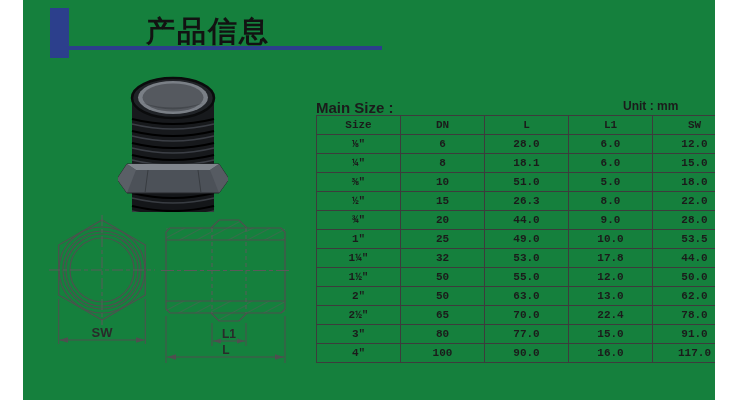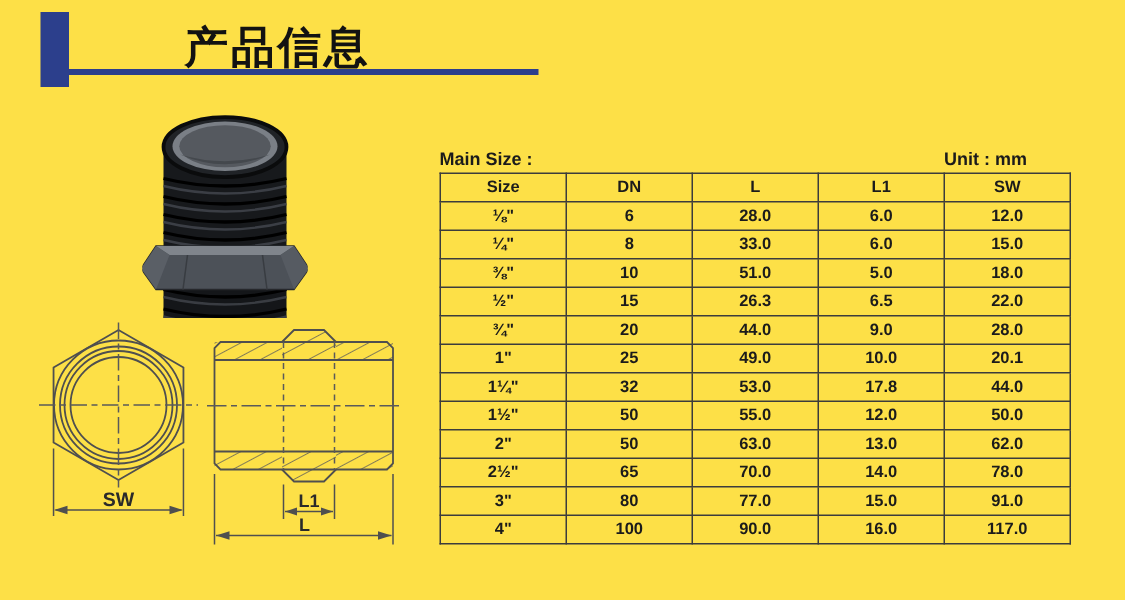--- a/index.html
+++ b/index.html
@@ -1,41 +1,41 @@
 <!DOCTYPE html>
 <html><head>
 <meta charset="utf-8">
 <style>
   html,body{margin:0;padding:0;background:#fff;}
   #stage{
-    position:relative;width:750px;height:400px;background:#fde047;
-    font-family:"Liberation Sans","DejaVu Sans",sans-serif;overflow:hidden;
+    position:relative;width:692px;height:400px;background:#15803d;
+    font-family:"Liberation Sans","DejaVu Sans",sans-serif;overflow:hidden;margin-left:23px;
   }
   
   .accent-bar{position:absolute;left:27px;top:8px;width:19px;height:50px;}
   .page-title{
     position:absolute;left:123px;top:12px;font-size:29px;font-weight:700;
     color:#121212;letter-spacing:2px;white-space:nowrap;
   }
   .title-underline{position:absolute;left:46px;top:46px;width:313px;height:4px;}
   
   .product-photo{position:absolute;left:95px;top:72px;width:110px;height:140px;}
   .front-view{position:absolute;left:18px;top:213px;width:122px;height:142px;}
   .side-view{position:absolute;left:138px;top:213px;width:132px;height:155px;}
   
   .main-size-label{
-    position:absolute;left:293px;top:99px;font-size:12px;font-weight:700;color:#1b1b1b;text-align:center;
+    position:absolute;left:293px;top:99px;font-size:15px;font-weight:700;color:#1b1b1b;text-align:center;
   }
   .unit-label{
-    position:absolute;left:600px;top:99px;width:114px;text-align:center;
+    position:absolute;left:600px;top:99px;width:114px;text-align:left;
     font-size:12px;font-weight:700;color:#1b1b1b;
   }
   table.size-table{
     position:absolute;left:293px;top:115px;width:421px;
-    border-collapse:collapse;table-layout:fixed;
+    border-collapse:collapse;table-layout:fixed;font-family:Liberation Mono, monospace;
   }
   table.size-table th,table.size-table td{
     border:1px solid #3c3c3c;height:18px;padding:0;
     font-size:11px;font-weight:700;color:#1b1b1b;text-align:center;
     line-height:18px;white-space:nowrap;
   }
   svg text{font-family:"Liberation Sans","DejaVu Sans",sans-serif;}
 </style>
 </head>
 <body>
@@ -187,51 +187,51 @@
         <tr>
           <td>⅛"</td>
           <td>6</td>
           <td>28.0</td>
           <td>6.0</td>
           <td>12.0</td>
         </tr>
         <tr>
           <td>¼"</td>
           <td>8</td>
-          <td>33.0</td>
+          <td>18.1</td>
           <td>6.0</td>
           <td>15.0</td>
         </tr>
         <tr>
           <td>⅜"</td>
           <td>10</td>
           <td>51.0</td>
           <td>5.0</td>
           <td>18.0</td>
         </tr>
         <tr>
           <td>½"</td>
           <td>15</td>
           <td>26.3</td>
-          <td>6.5</td>
+          <td>8.0</td>
           <td>22.0</td>
         </tr>
         <tr>
           <td>¾"</td>
           <td>20</td>
           <td>44.0</td>
           <td>9.0</td>
           <td>28.0</td>
         </tr>
         <tr>
           <td>1"</td>
           <td>25</td>
           <td>49.0</td>
           <td>10.0</td>
-          <td>20.1</td>
+          <td>53.5</td>
         </tr>
         <tr>
           <td>1¼"</td>
           <td>32</td>
           <td>53.0</td>
           <td>17.8</td>
           <td>44.0</td>
         </tr>
         <tr>
           <td>1½"</td>
@@ -244,21 +244,21 @@
           <td>2"</td>
           <td>50</td>
           <td>63.0</td>
           <td>13.0</td>
           <td>62.0</td>
         </tr>
         <tr>
           <td>2½"</td>
           <td>65</td>
           <td>70.0</td>
-          <td>14.0</td>
+          <td>22.4</td>
           <td>78.0</td>
         </tr>
         <tr>
           <td>3"</td>
           <td>80</td>
           <td>77.0</td>
           <td>15.0</td>
           <td>91.0</td>
         </tr>
         <tr>

